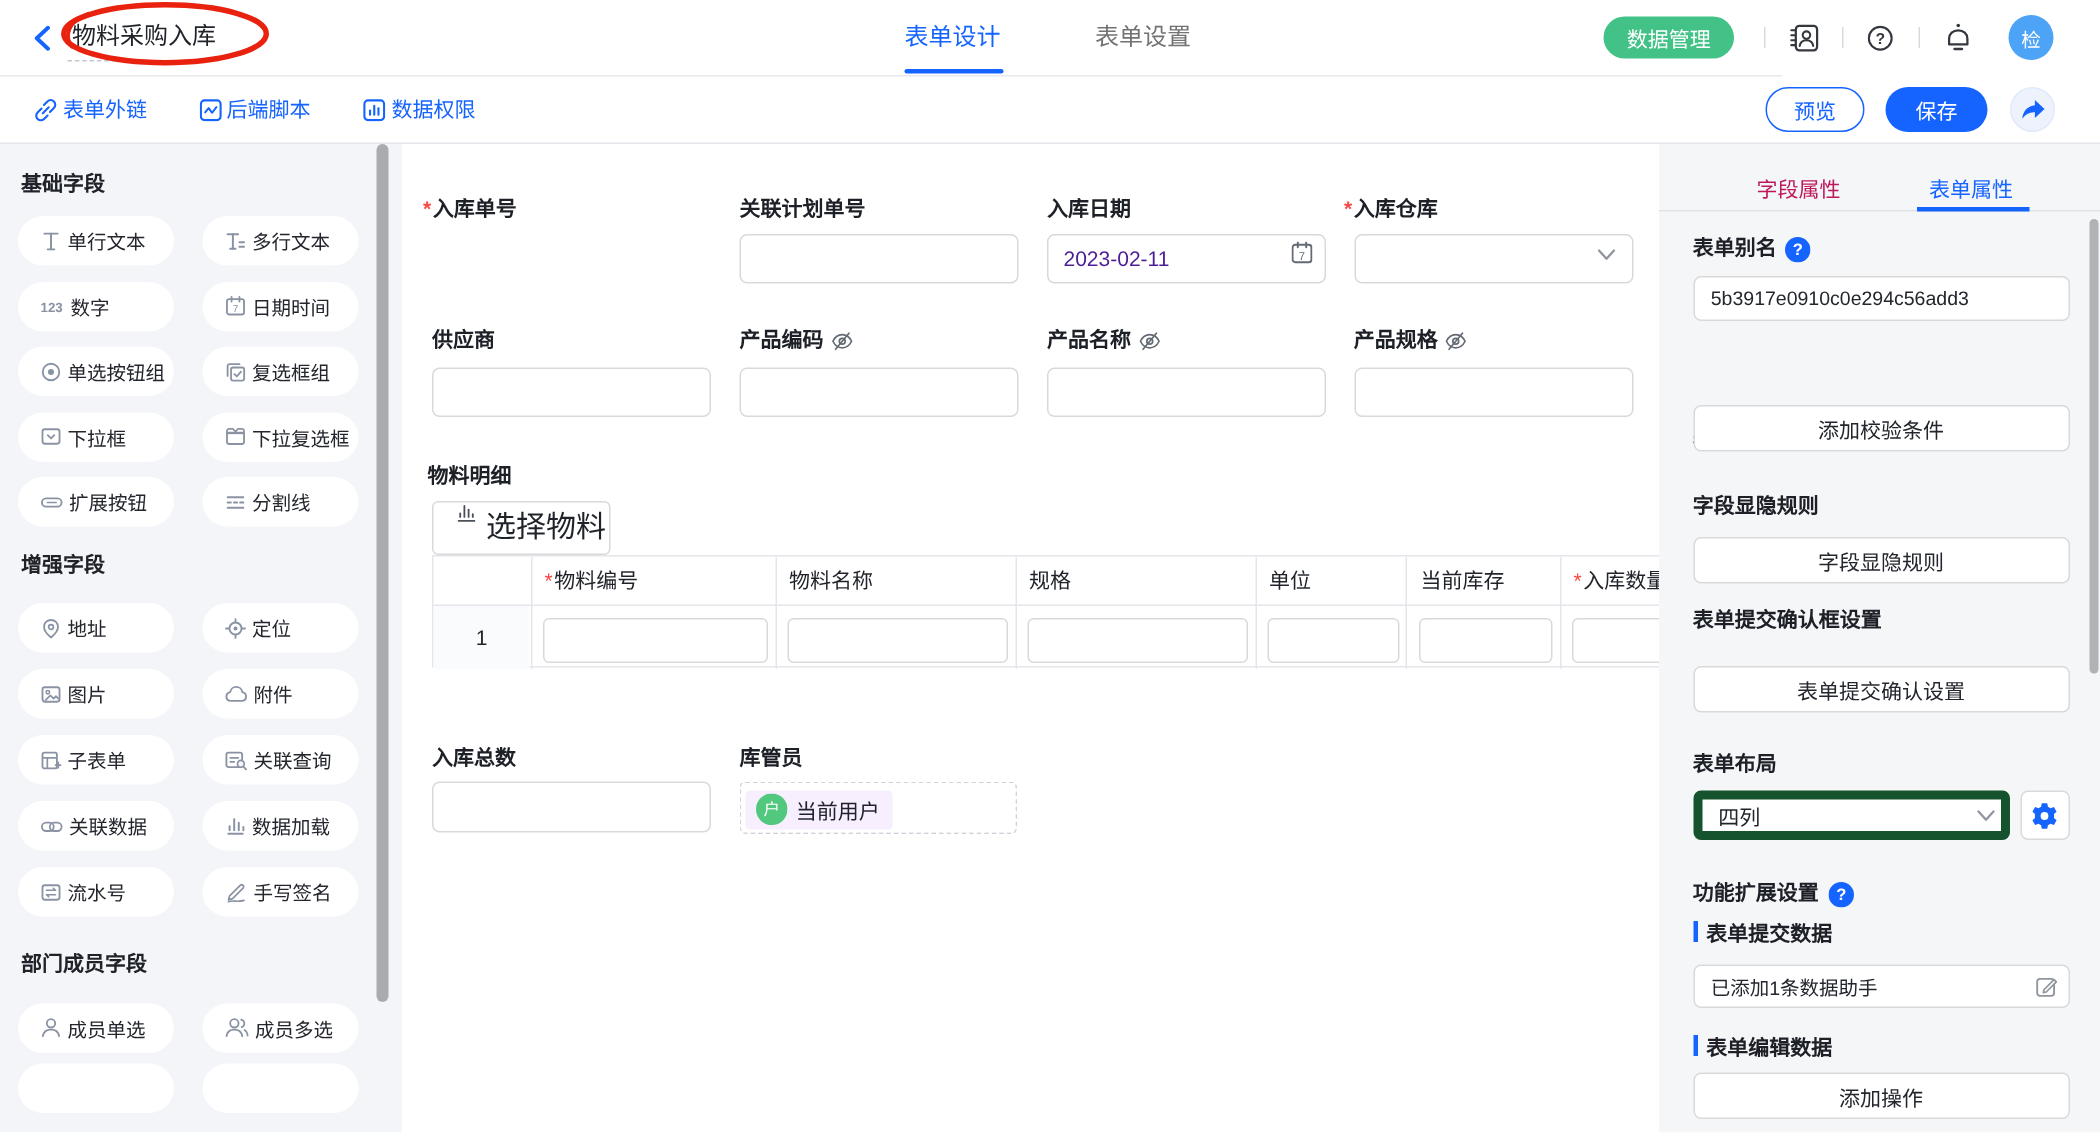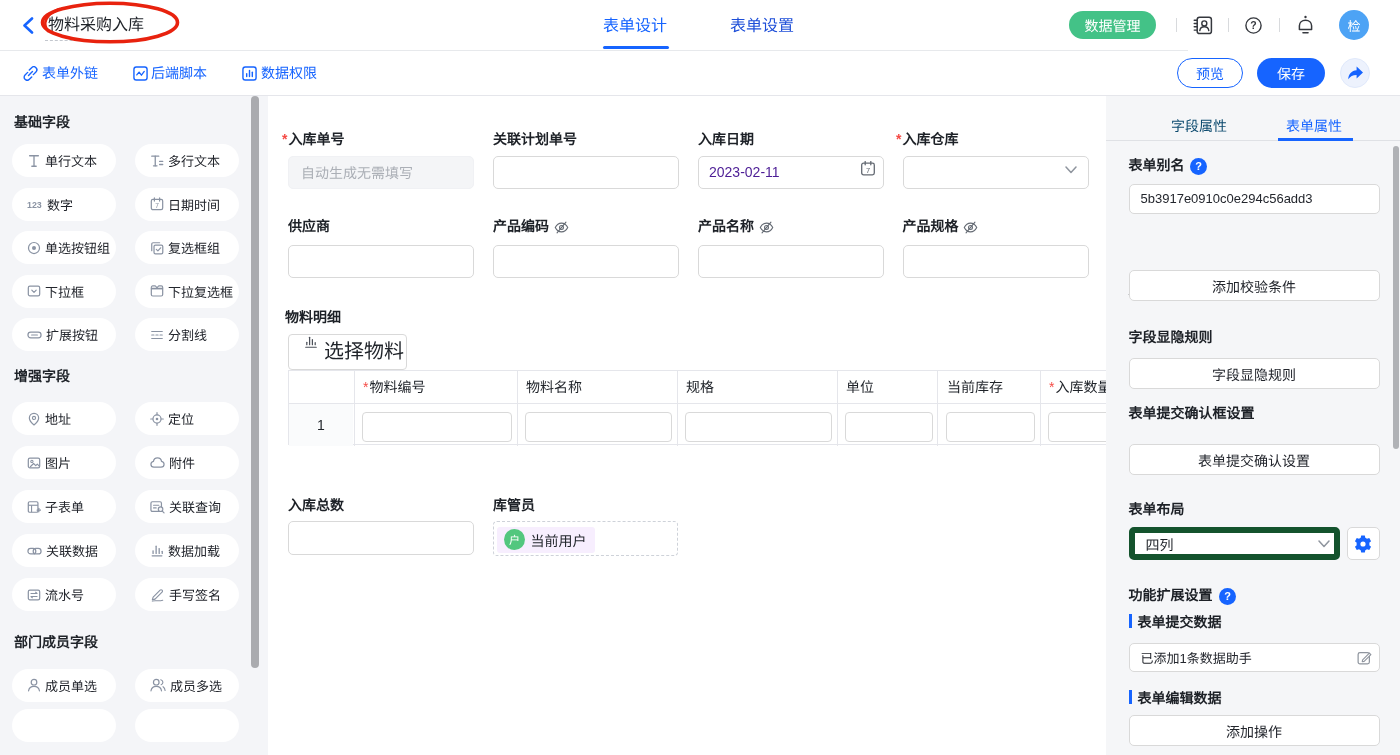--- a/index.html
+++ b/index.html
@@ -28,21 +28,21 @@
 </head>
 <body>
 <div id="topbar">
   <svg class="abs" style="left:21px;top:17px;" width="14" height="17" viewBox="0 0 14 17">
       <path d="M11 1.5 L3.5 8.5 L11 15.5" fill="none" stroke="#1664ff" stroke-width="2.6" stroke-linecap="round" stroke-linejoin="round"></path>
     </svg>
   <div class="abs" style="left:48px;top:16px;font-size:16px;font-weight:500;color:#1f2329;line-height:18px;">物料采购入库</div>
   <div class="abs" style="left:45px;top:40px;width:101px;border-bottom:1px dashed #c3c7ce;"></div>
   <div class="abs" style="left:603px;top:17px;font-size:16px;color:#1664ff;line-height:17px;">表单设计</div>
   <div class="abs" style="left:603px;top:46px;width:66px;height:3px;background:#1664ff;border-radius:2px;"></div>
-  <div class="abs" style="left:730px;top:17px;font-size:16px;color:#1d4ed8;line-height:17px;">表单设置</div>
+  <div class="abs" style="left:730px;top:17px;font-size:16px;color:#737373;line-height:17px;">表单设置</div>
   <div class="abs" style="left:1069px;top:11px;width:87px;height:28px;border-radius:14px;background:#43c287;color:#fff;font-size:14px;display:flex;align-items:center;justify-content:center;">数据管理</div>
   <div class="abs" style="left:1176px;top:18px;width:1px;height:14px;background:#d8dadd;"></div>
   <div class="abs" style="left:1228px;top:18px;width:1px;height:14px;background:#d8dadd;"></div>
   <div class="abs" style="left:1279px;top:18px;width:1px;height:14px;background:#d8dadd;"></div>
   <svg class="abs" style="left:1193px;top:16px;" width="20" height="19" viewBox="0 0 20 19">
     <rect x="4.2" y="1.2" width="14.2" height="16.4" rx="2.4" fill="none" stroke="#35383e" stroke-width="1.5"></rect>
     <g stroke="#35383e" stroke-width="1.4" stroke-linecap="round">
         <line x1="1.2" y1="4.2" x2="4" y2="4.2"></line>
         <line x1="1.2" y1="7.5" x2="4" y2="7.5"></line>
         <line x1="1.2" y1="10.8" x2="4" y2="10.8"></line>
@@ -222,21 +222,20 @@
       </svg>成员多选</div>
   <div class="fbtn" style="left:12px;top:613px;">&nbsp;</div>
   <div class="fbtn" style="left:135px;top:613px;">&nbsp;</div>
   <div style="position:absolute;left:251px;top:0;width:8px;height:572px;background:#aaabaf;border-radius:4px;"></div>
 </div>
 <div id="canvas">
   <div class="lbl" style="left:14px;top:36px;"><span class="req">*</span>入库单号</div>
   <div class="lbl" style="left:225px;top:36px;">关联计划单号</div>
   <div class="lbl" style="left:430px;top:36px;">入库日期</div>
   <div class="lbl" style="left:628px;top:36px;"><span class="req">*</span>入库仓库</div>
-  <div class="inp" style="left:20px;top:59.5px;background:#f4f5f7;border-color:#f0f1f4;display:flex;align-items:center;padding-left:12px;font-size:14px;color:#abafb6;">自动生成无需填写</div>
   <div class="inp" style="left:225px;top:59.5px;"></div>
   <div class="inp" style="left:430px;top:59.5px;display:flex;align-items:center;padding-left:10px;font-size:14px;color:#4c1d95;">2023-02-11</div>
   <svg class="abs" style="left:593px;top:65px;" width="14" height="15" viewBox="0 0 14 15">
       <rect x="0.7" y="2.2" width="12.6" height="11.6" rx="1.8" fill="none" stroke="#646a73" stroke-width="1.3"></rect>
       <line x1="4.2" y1="0.6" x2="4.2" y2="3.8" stroke="#646a73" stroke-width="1.3" stroke-linecap="round"></line>
       <line x1="9.8" y1="0.6" x2="9.8" y2="3.8" stroke="#646a73" stroke-width="1.3" stroke-linecap="round"></line>
       <text x="7" y="12" text-anchor="middle" font-size="7.5" fill="#646a73" font-family="Liberation Sans,sans-serif">7</text>
     </svg>
   <div class="inp" style="left:634.5px;top:59.5px;"></div>
   <svg class="abs" style="left:797px;top:70px;" width="12" height="8" viewBox="0 0 12 8">
@@ -311,21 +310,21 @@
     <div class="abs" style="left:2.5px;top:5px;width:98.5px;height:26.5px;background:#f7eefe;border-radius:3px;display:flex;align-items:center;padding-left:7px;font-size:14px;color:#1f2329;">
       <svg width="21" height="21" viewBox="0 0 21 21" style="margin-right:6px;">
           <circle cx="10.5" cy="10.5" r="10.5" fill="#52c77e"></circle>
           <text x="10.5" y="14.6" text-anchor="middle" font-size="11" fill="#fff" font-family="Liberation Sans,sans-serif">户</text>
         </svg>当前用户
     </div>
   </div>
 </div>
 <div id="panel">
   <div class="abs" style="left:0;top:43.5px;width:294px;height:1px;background:#dfe1e5;"></div>
-  <div class="abs" style="left:65px;top:23px;font-size:14px;color:#0c4a6e;line-height:15px;">字段属性</div>
+  <div class="abs" style="left:65px;top:23px;font-size:14px;color:#be185d;line-height:15px;">字段属性</div>
   <div class="abs" style="left:180px;top:23px;font-size:14px;color:#1664ff;line-height:15px;">表单属性</div>
   <div class="abs" style="left:171.5px;top:41.5px;width:75px;height:3px;background:#1664ff;"></div>
 
   <div class="plabel" style="top:61.5px;">表单别名</div>
   <svg class="abs" style="left:83.5px;top:62px;" width="17" height="17" viewBox="0 0 17 17">
       <circle cx="8.5" cy="8.5" r="8.5" fill="#1664ff"></circle>
       <text x="8.5" y="12.3" text-anchor="middle" font-size="11" font-weight="bold" fill="#fff" font-family="Liberation Sans,sans-serif">?</text>
     </svg>
   <div class="pinp" style="top:87.5px;">5b3917e0910c0e294c56add3</div>
 

